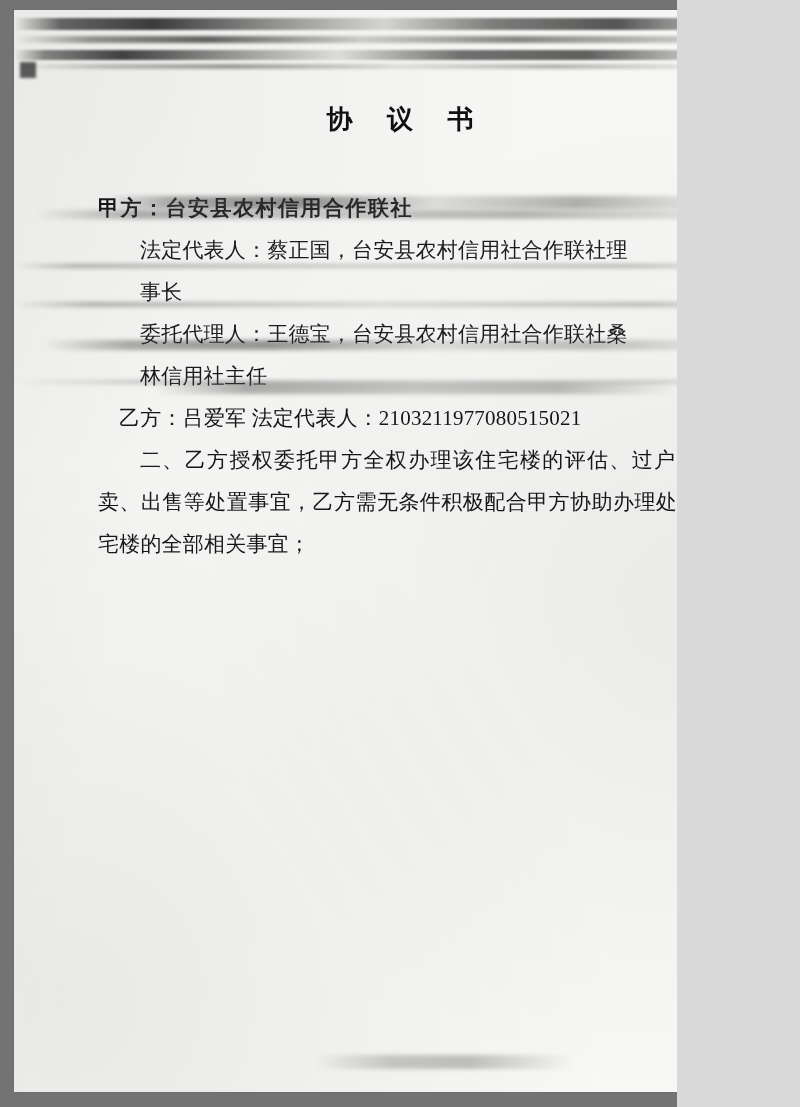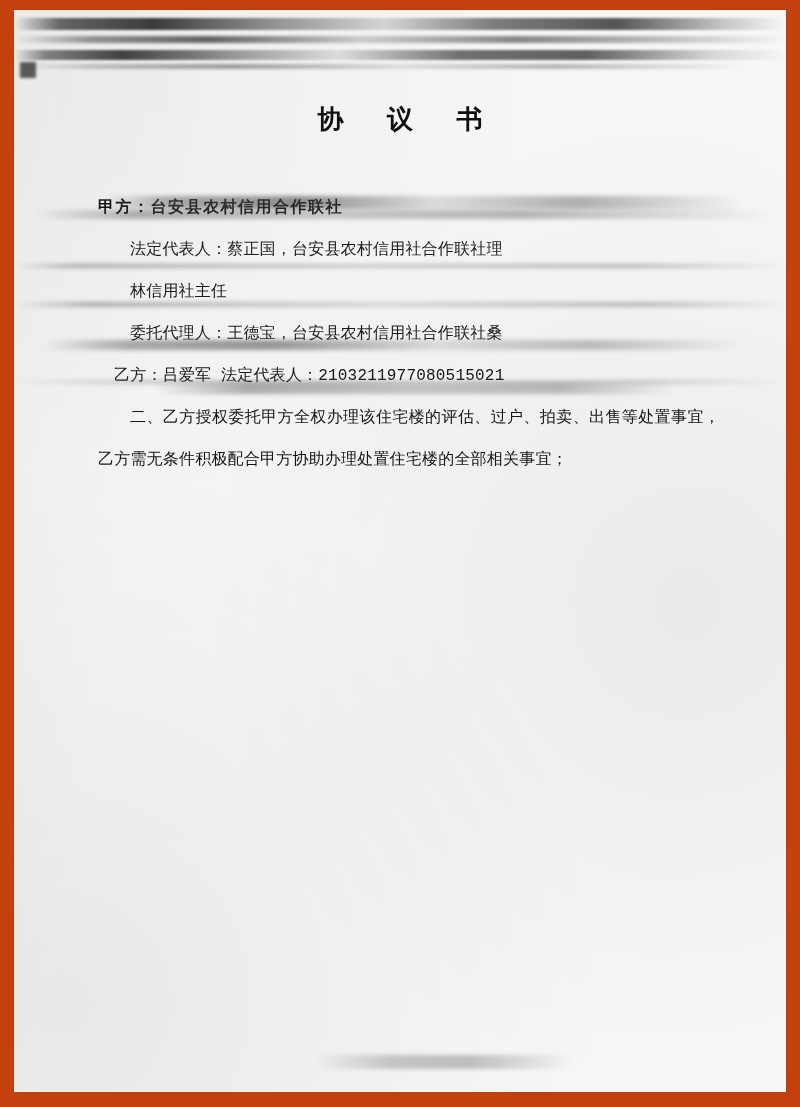--- a/index.html
+++ b/index.html
@@ -8,25 +8,24 @@
     background: #d9d9d9;
   }
   body {
     width: 800px;
     height: 1107px;
     font-family: "Liberation Serif", "DejaVu Serif", serif;
   }
 
   .page-wrap {
     position: relative;
-    width: 800px;
+    width: 677px;
     height: 1107px;
-    background: #c2410c;
+    background: #737373;
     overflow: hidden;
-    font-family: Liberation Mono, monospace;
   }
 
   
   .scan-sheet {
     position: absolute;
     left: 14px;
     top: 10px;
     width: 772px;
     height: 1082px;
     background:
@@ -159,21 +158,21 @@
     font-size: 26px;
     font-weight: 700;
     letter-spacing: 14px;
     margin: 0;
     padding: 92px 0 0 0;
     text-indent: 14px;
     color: #0f1012;
   }
 
   .para {
-    font-size: 16px;
+    font-size: 21px;
     line-height: 42px;
     margin: 0;
     padding: 0 66px 0 84px;
     text-align: justify;
     letter-spacing: 0.2px;
     color: #15161a;
   }
 
   .party-a {
     padding-top: 36px;
@@ -203,23 +202,24 @@
 
     <div class="doc">
 
       <h1 class="doc-title">协 议 书</h1>
 
       <div class="block-gap"></div>
 
       <p class="para party-a">甲方：台安县农村信用合作联社</p>
 
       <p class="para indent-2 dim-2">法定代表人：蔡正国，台安县农村信用社合作联社理</p>
-
+      <p class="para indent-2 dim-2">事长</p>
+
+      <p class="para indent-2 dim-2">委托代理人：王德宝，台安县农村信用社合作联社桑</p>
       <p class="para indent-2 dim-2">林信用社主任</p>
-      <p class="para indent-2 dim-2">委托代理人：王德宝，台安县农村信用社合作联社桑</p>
 
       <p class="para indent-1">乙方：吕爱军  法定代表人：2103211977080515021</p>
 
 
 
       <p class="para indent-2">二、乙方授权委托甲方全权办理该住宅楼的评估、过户、拍卖、出售等处置事宜，乙方需无条件积极配合甲方协助办理处置住宅楼的全部相关事宜；</p>
 
     </div>
 
     <div class="streak s1"></div>

